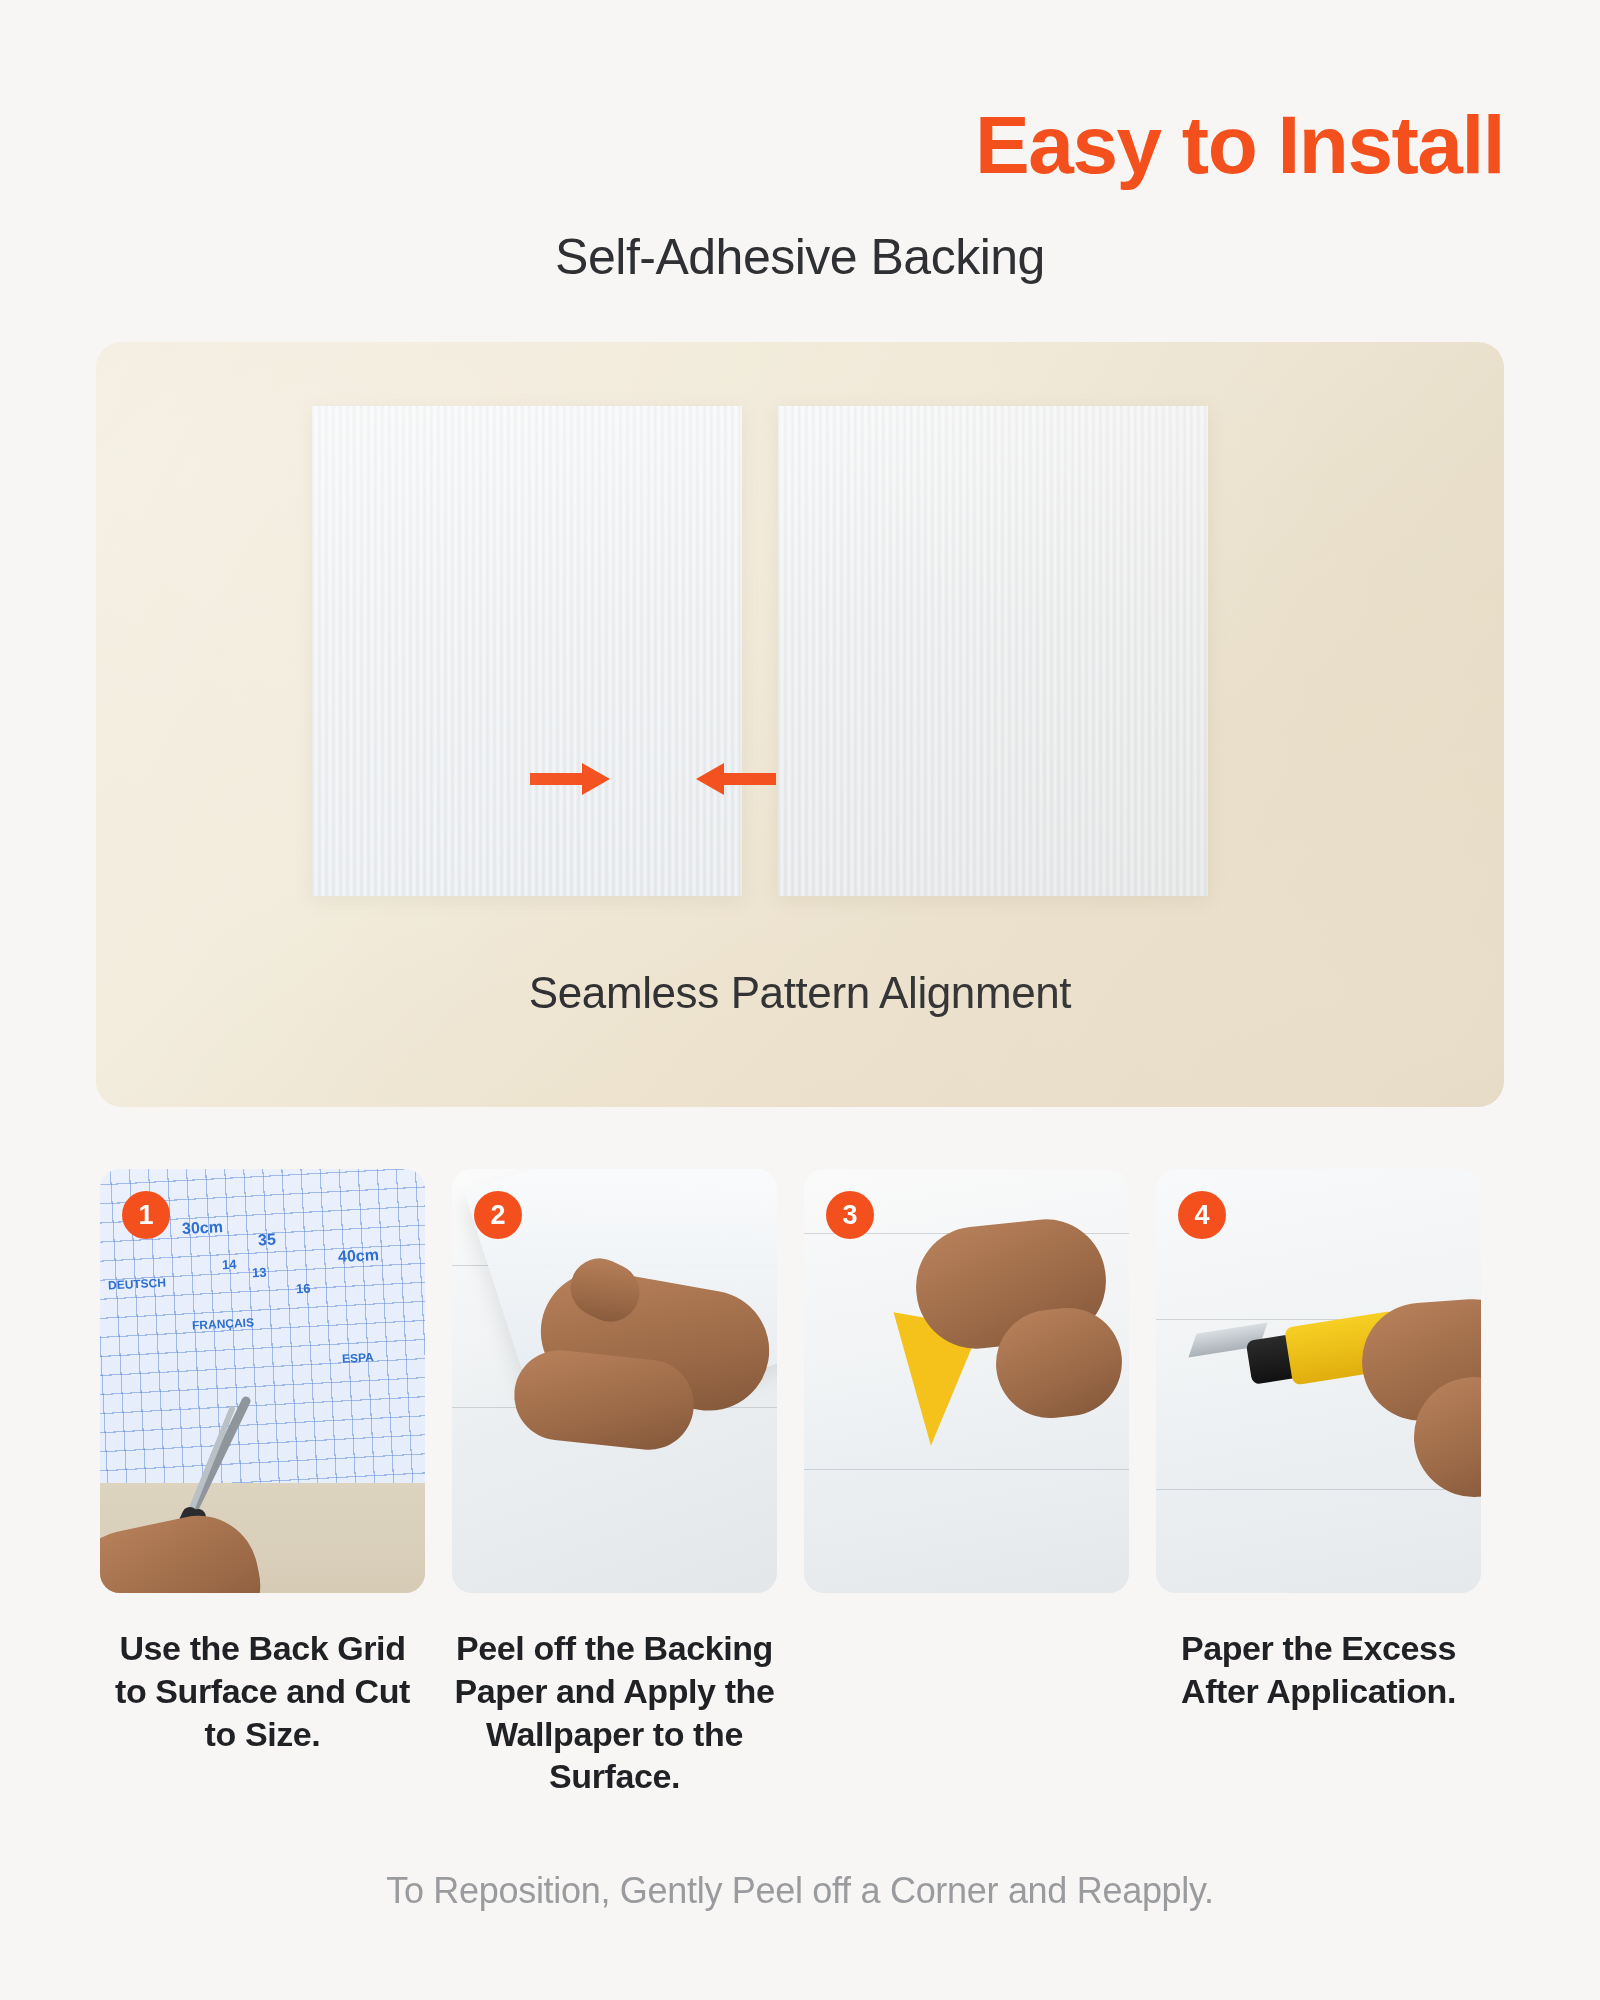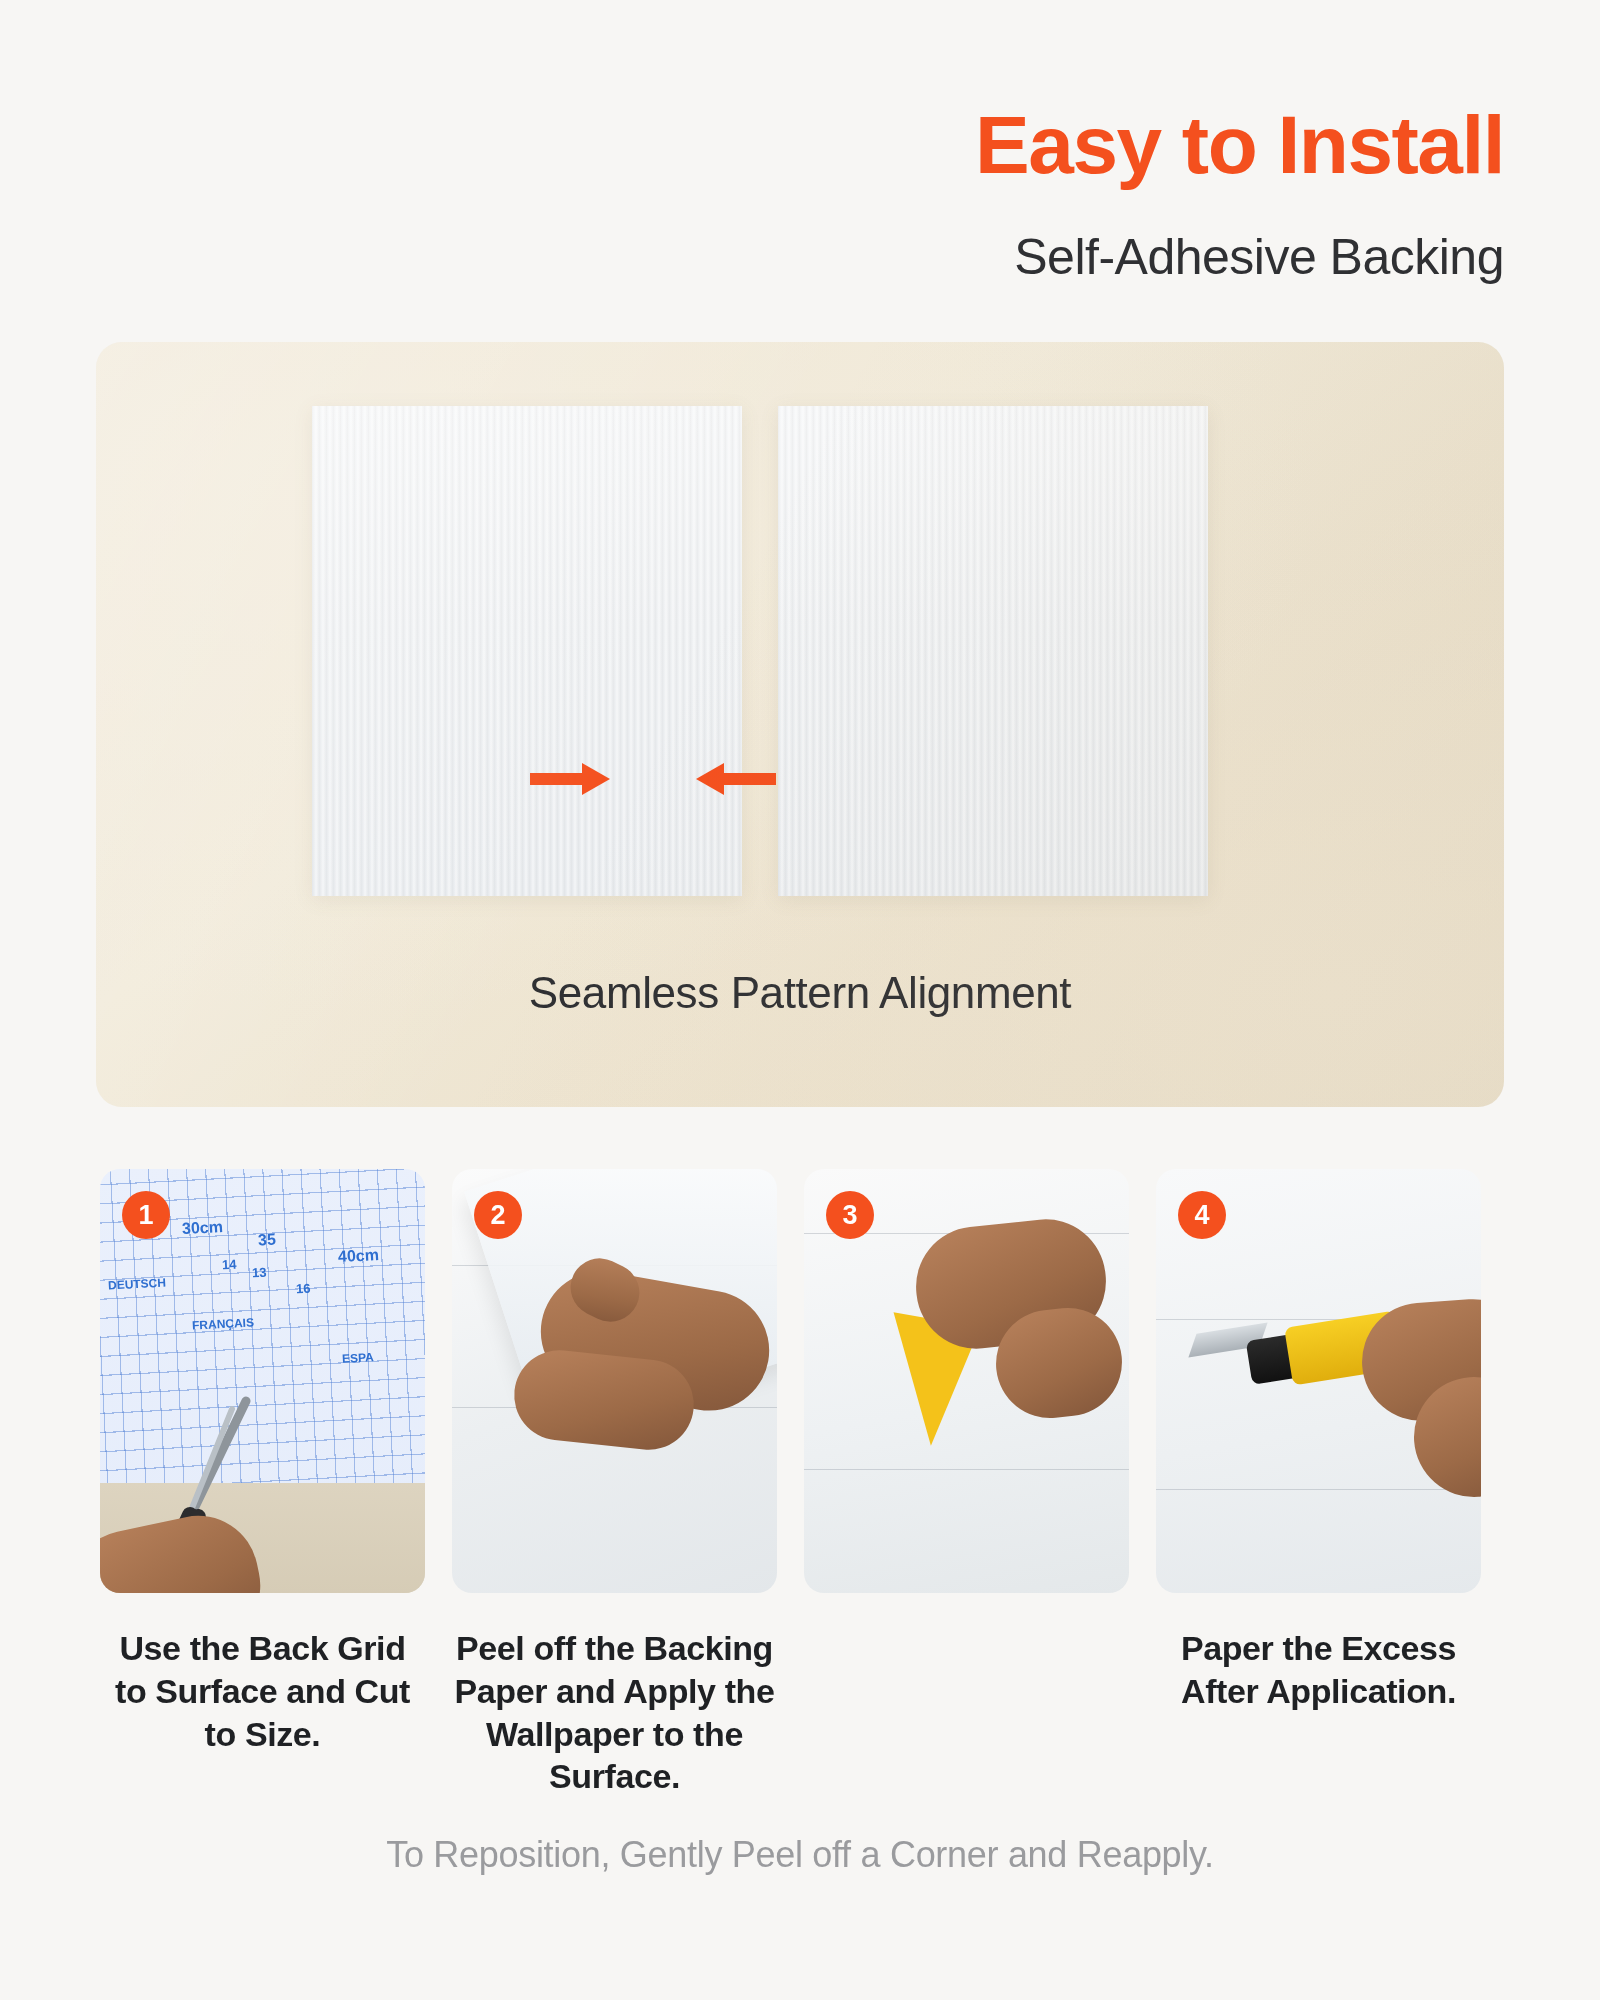--- a/index.html
+++ b/index.html
@@ -23,21 +23,21 @@
     margin-top: 104px;
     text-align: right;
     font-size: 82px;
     font-weight: bold;
     letter-spacing: -1.5px;
     color: #f4501e;
     line-height: 1.0;
   }
   .subhead {
     margin-top: 42px;
-    text-align: right;
+    text-align: center;
     font-size: 50px;
     font-weight: 400;
     color: #2f3033;
     letter-spacing: -0.5px;
   }
 
   
   .hero {
     position: relative;
     margin: 56px auto 0 auto;
@@ -187,21 +187,21 @@
   }
   .knife-blade {
     position:absolute; left: 36px; top: 160px; width: 72px; height: 22px;
     background: linear-gradient(180deg,#d8dde1 0%, #aab1b7 100%);
     transform: rotate(-9deg) skewX(-28deg);
   }
   .seam-line { position:absolute; left:0; right:0; height:1px; background: rgba(140,150,160,0.35); }
 
   
   .footer-note {
-    margin-top: 36px;
+    margin-top: 72px;
     text-align: center;
     font-size: 36px;
     color: #9a9b9e;
     letter-spacing: -0.3px;
   }
 </style>
 </head>
 <body>
 
 <div class="page">

